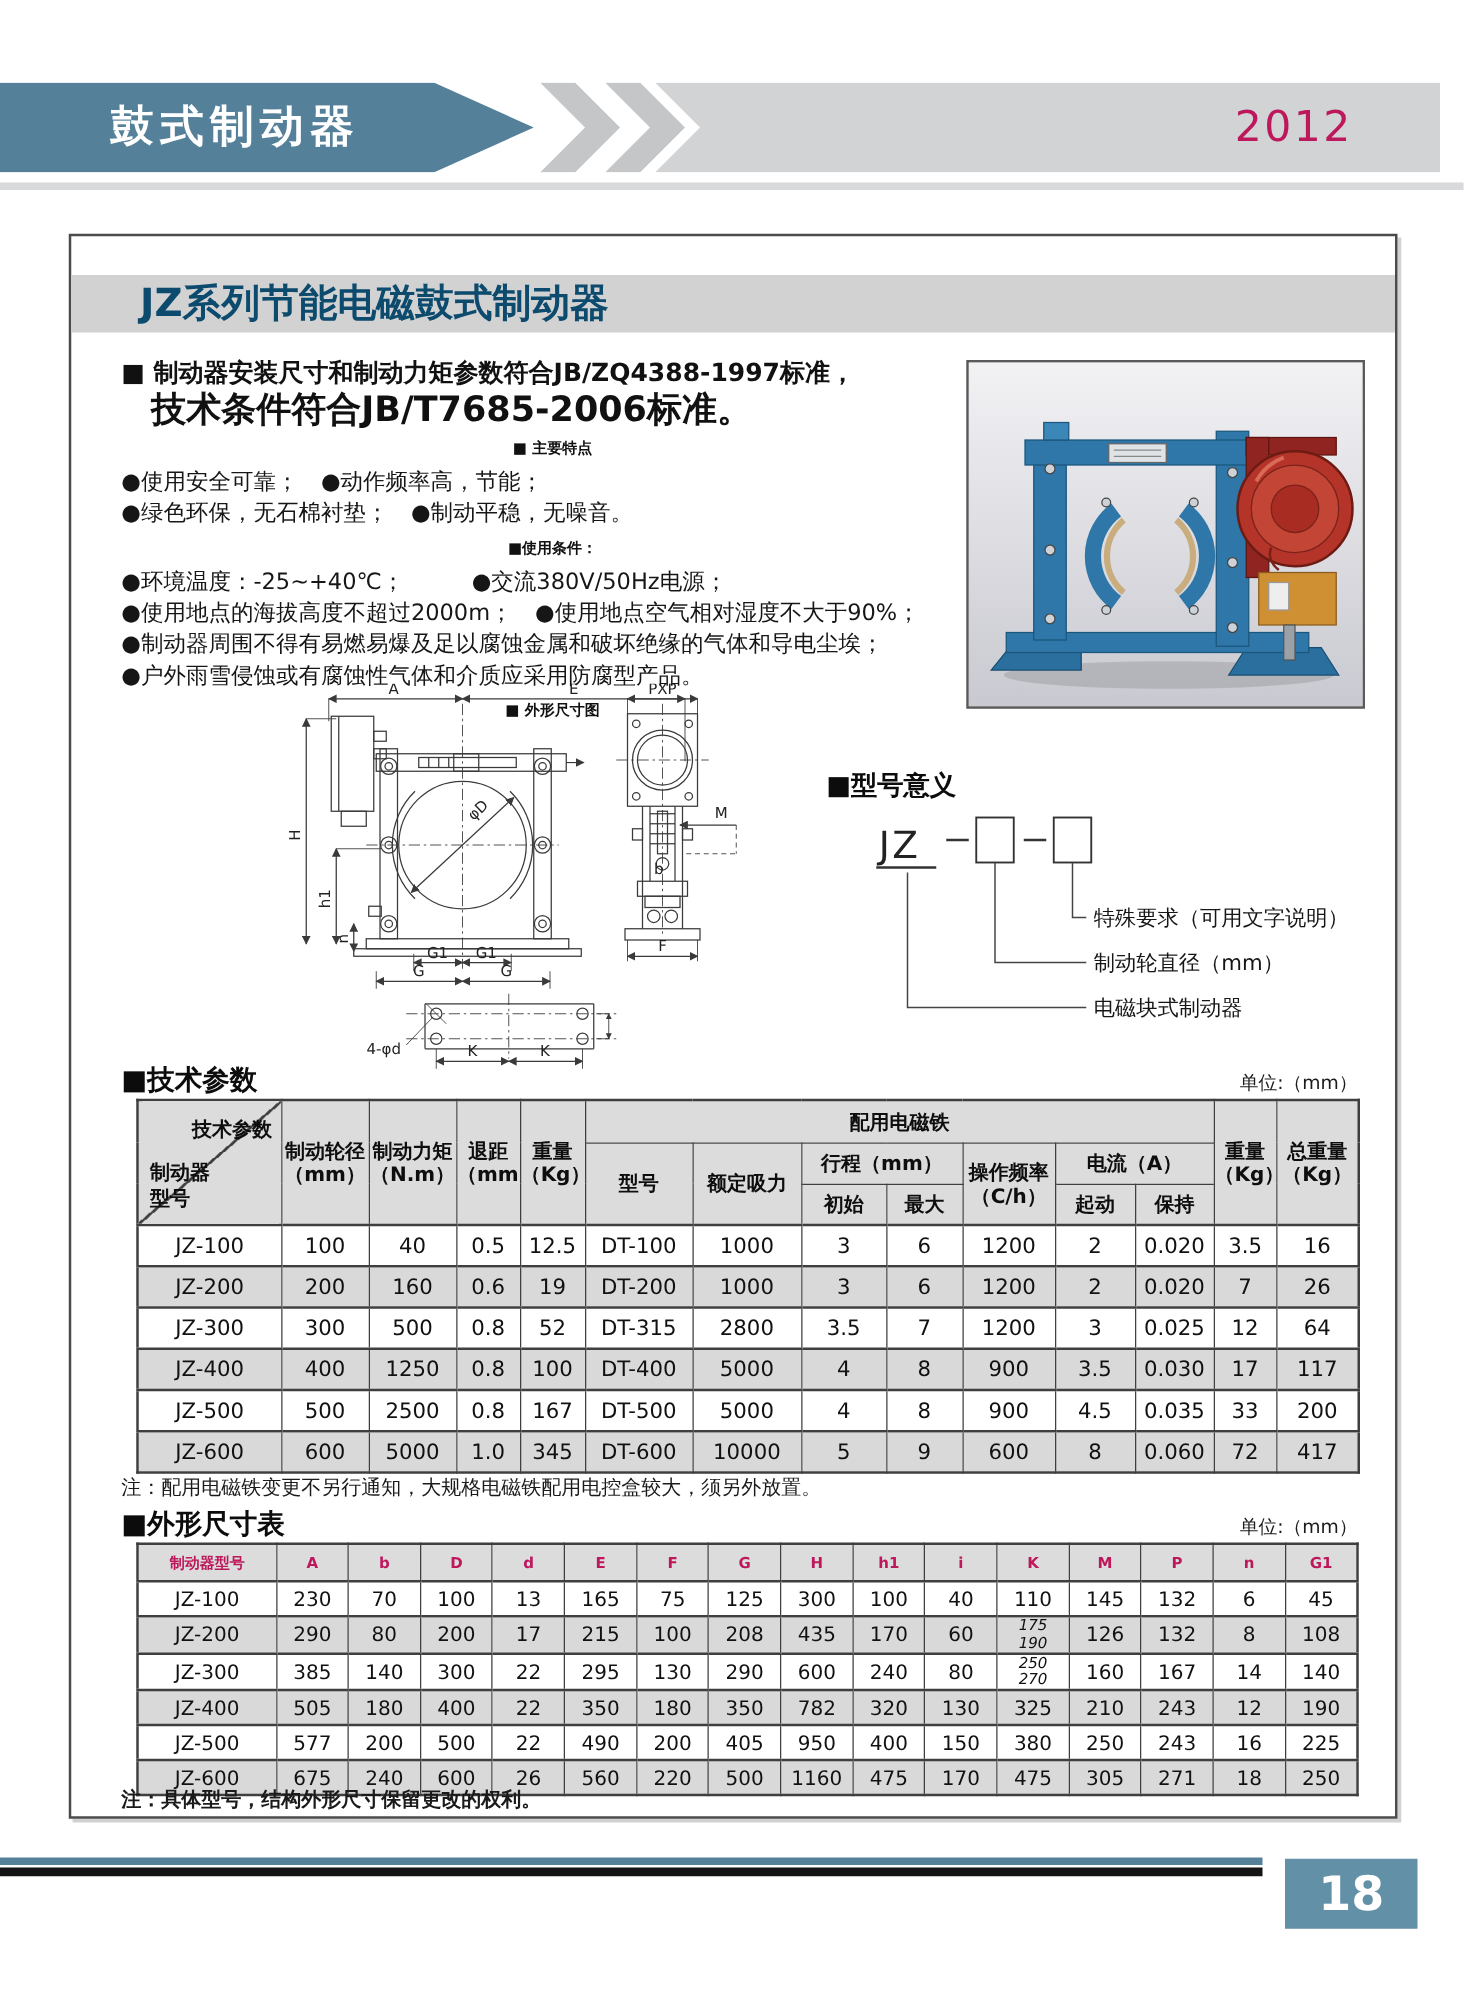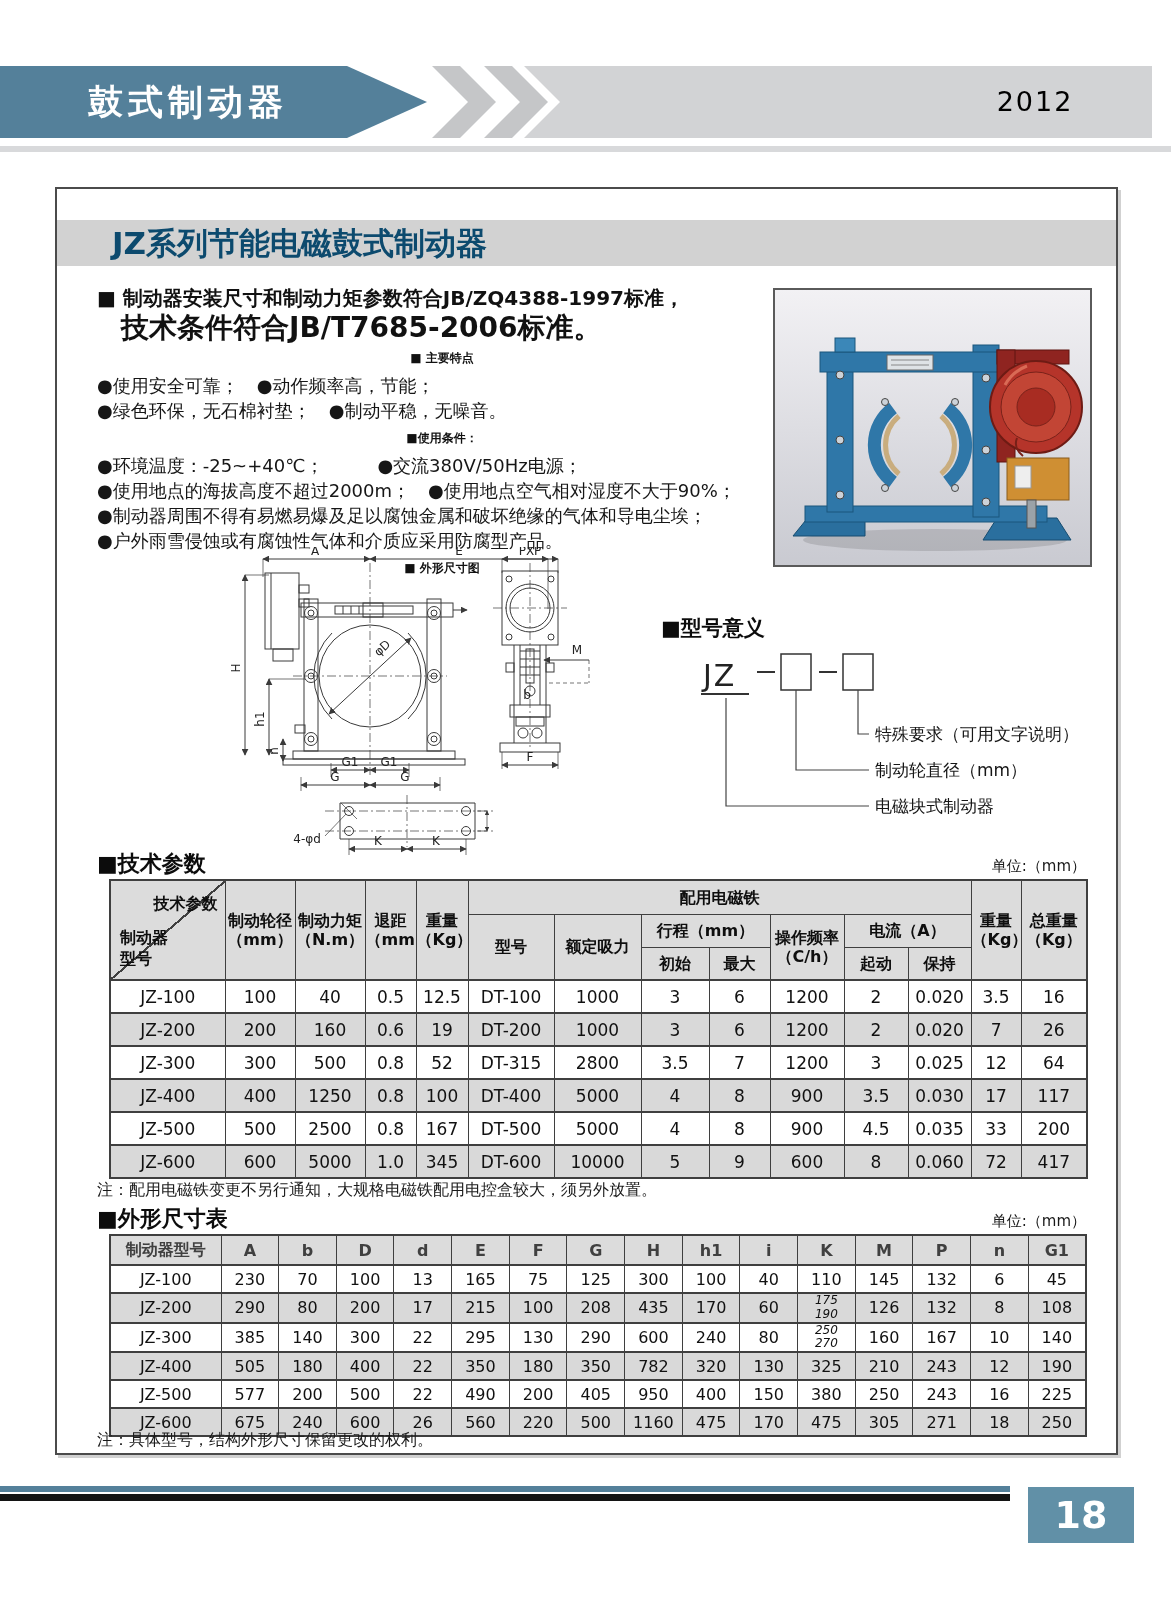--- a/index.html
+++ b/index.html
@@ -15,21 +15,21 @@
   
   .banner-teal{position:absolute;left:0;top:66px;width:427px;height:72px;background:var(--teal);
     clip-path:polygon(0 0,347px 0,427px 50%,347px 100%,0 100%);}
   .banner-title{padding-left:88px;line-height:72px;font-size:35px;font-weight:700;color:#fff;letter-spacing:5px;}
   .chev{position:absolute;top:66px;width:64px;height:72px;background:var(--chev-gray);
     clip-path:polygon(0 0,28px 0,64px 50%,28px 100%,0 100%,36px 50%);}
   .chev1{left:432px;} .chev2{left:484px;}
   .banner-gray{position:absolute;left:524px;top:66px;width:628px;height:72px;background:var(--banner-gray);
     clip-path:polygon(0 0,100% 0,100% 100%,0 100%,36px 50%);}
   .banner-year{position:absolute;left:960px;top:66px;width:150px;height:72px;line-height:72px;
-    text-align:center;font-size:27px;color:#000000;letter-spacing:2px;}
+    text-align:center;font-size:34px;color:#be185d;letter-spacing:2px;}
   .top-rule{position:absolute;left:0;top:146px;width:1171px;height:6px;background:var(--rule-gray);}
 
   
   .content-box{position:absolute;left:55px;top:187px;width:1059px;height:1264px;background:#fff;
     border:2px solid #4b4b4b;box-shadow:3px 3px 0 rgba(0,0,0,.18);}
   .title-bar{position:absolute;left:0;top:31px;width:100%;height:46px;background:var(--titlebar-gray);}
   .title-bar h1{margin:0 0 0 55px;font-size:31px;line-height:46px;font-weight:700;color:#0c4a6e;}
 
   .textblock{position:absolute;left:40px;top:94px;width:690px;}
   .textblock p{margin:0;}
@@ -59,21 +59,21 @@
     padding:0;overflow:hidden;}
   .tech{top:690px;}
   .tech thead th{background:var(--th-gray);font-weight:600;font-size:16px;white-space:pre-line;line-height:1.2;color:#0e0e0e;}
   .tech thead tr.h1{height:34px;} .tech thead tr.h2{height:33px;} .tech thead tr.h3{height:33px;}
   .tech tbody td{height:31px;font-size:17px;border-top-width:2px;}
   .tech tbody tr:nth-child(even){background:var(--alt-gray);}
   .diagcell{position:relative;background:linear-gradient(to bottom right,var(--th-gray) 49.4%,var(--border) 49.4%,var(--border) 50.8%,var(--th-gray) 50.8%) !important;}
   .diagcell .dt{position:absolute;top:13px;right:7px;font-size:16px;font-weight:600;}
   .diagcell .db{position:absolute;bottom:9px;left:9px;font-size:16px;font-weight:600;text-align:left;white-space:pre-line;line-height:1.3;}
   .dim{top:1045px;}
-  .dim thead th{background:var(--th-gray);height:28px;font-size:16px;font-weight:600;color:#404040;}
+  .dim thead th{background:var(--th-gray);height:28px;font-size:12px;font-weight:600;color:#be185d;}
   .dim tbody td{height:26px;font-size:16px;border-top-width:2px;white-space:pre-line;}
   .dim tbody tr:nth-child(even){background:var(--alt-gray);}
   td.stacked{font-size:12px !important;line-height:1.15;font-style:italic;}
 
   
   .stripe-teal{position:absolute;left:0;top:1486px;width:1010px;height:6px;background:var(--teal);}
   .stripe-black{position:absolute;left:0;top:1494px;width:1010px;height:7px;background:var(--stripe-black);}
   .page-box{position:absolute;left:1028px;top:1487px;width:106px;height:56px;background:var(--page-teal);
     color:#fff;font-size:38px;font-weight:700;text-align:center;line-height:56px;}
 </style>
@@ -585,21 +585,21 @@
             <td>295</td>
             <td>130</td>
             <td>290</td>
             <td>600</td>
             <td>240</td>
             <td>80</td>
             <td class="stacked">250
 270</td>
             <td>160</td>
             <td>167</td>
-            <td>10</td>
+            <td>14</td>
             <td>140</td>
           </tr>
           <tr>
             <td>JZ-400</td>
             <td>505</td>
             <td>180</td>
             <td>400</td>
             <td>22</td>
             <td>350</td>
             <td>180</td>
@@ -645,20 +645,20 @@
             <td>170</td>
             <td>475</td>
             <td>305</td>
             <td>271</td>
             <td>18</td>
             <td>250</td>
           </tr>
         </tbody>
     </table>
 
-    <div class="note" style="top:1241px;">注：具体型号，结构外形尺寸保留更改的权利。</div>
+    <div class="note" style="top:1241px;font-weight:bold;">注：具体型号，结构外形尺寸保留更改的权利。</div>
   </div>
 
   <div class="stripe-teal"></div>
   <div class="stripe-black"></div>
   <div class="page-box">18</div>
 
 </div>
 
 </body></html>

